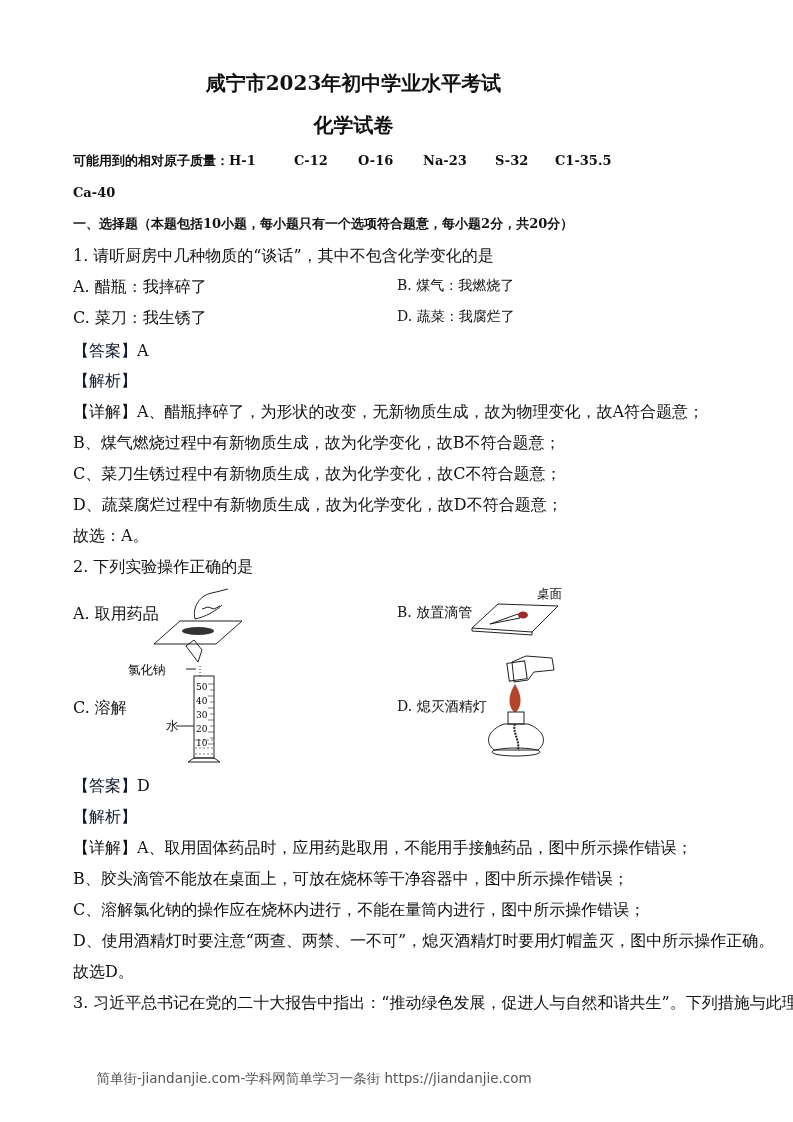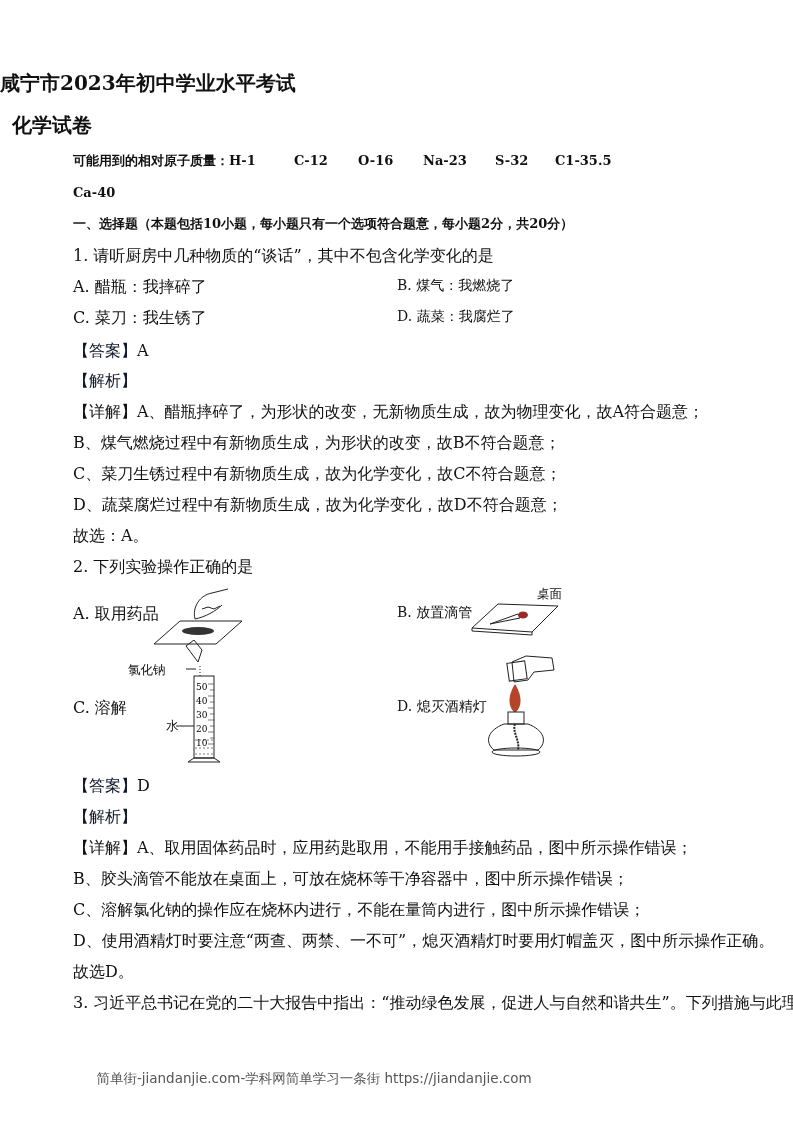--- a/index.html
+++ b/index.html
@@ -1,20 +1,20 @@
 <!DOCTYPE html>
 <html><head>
 <meta charset="utf-8">
 <style>
   html, body { margin: 0; padding: 0; background: #ffffff; }
   body { width: 793px; height: 1122px; position: relative; overflow: hidden;
          font-family: "DejaVu Serif", "Liberation Serif", serif; color: #111; }
-  .title { position: absolute; left: 0; width: 707px; text-align: left; font-weight: bold; }
+  .title { position: absolute; left: 0; width: 707px; text-align: center; font-weight: bold; }
   .t1 { top: 70px; font-size: 20px; }
-  .t2 { top: 112px; font-size: 20px; padding-left: 12px; }
+  .t2 { top: 112px; font-size: 20px; }
   .line { position: absolute; left: 73px; font-size: 16px; white-space: nowrap; }
   .bold { font-weight: bold; font-size: 13px; }
   .mass { display: inline-block; }
   .col2 { position: absolute; left: 397px; font-size: 14px; white-space: nowrap; }
   .tag { color: #0f172a; }
   .footer { position: absolute; top: 1070px; left: 0; width: 628px; text-align: center;
             font-family: "DejaVu Sans", "Liberation Sans", sans-serif; font-size: 13.5px; color: #555; }
   .fig { position: absolute; }
   .figlabel { position: absolute; font-size: 12.5px; white-space: nowrap; }
 </style>
@@ -37,21 +37,21 @@
 <div class="line" style="top:308px;">C.  菜刀：我生锈了</div>
 <div class="col2" style="top:308px;">D.  蔬菜：我腐烂了</div>
 
 <div class="line" style="top:341px;">
   <span class="tag">【答案】</span><span>A</span>
 </div>
 <div class="line tag" style="top:371px;">【解析】</div>
 <div class="line" style="top:402px;">
   <span>【详解】</span><span>A、醋瓶摔碎了，为形状的改变，无新物质生成，故为物理变化，故A符合题意；</span>
 </div>
-<div class="line" style="top:433px;">B、煤气燃烧过程中有新物质生成，为形状的改变，故B不符合题意；</div>
+<div class="line" style="top:433px;">B、煤气燃烧过程中有新物质生成，故为化学变化，故B不符合题意；</div>
 <div class="line" style="top:464px;">C、菜刀生锈过程中有新物质生成，故为化学变化，故C不符合题意；</div>
 <div class="line" style="top:495px;">D、蔬菜腐烂过程中有新物质生成，故为化学变化，故D不符合题意；</div>
 <div class="line" style="top:526px;text-align:right;">故选：A。</div>
 
 <div class="line" style="top:557px;">2. 下列实验操作正确的是</div>
 
 <div class="line" style="top:604px;">A.  取用药品</div>
 <svg class="fig" style="left:150px;top:587px;" width="95" height="60" viewBox="0 0 95 60">
   <polygon points="4,57 30,34 92,34 66,57" fill="none" stroke="#222" stroke-width="1"></polygon>
   <ellipse cx="48" cy="44" rx="16" ry="4" fill="#333"></ellipse>

